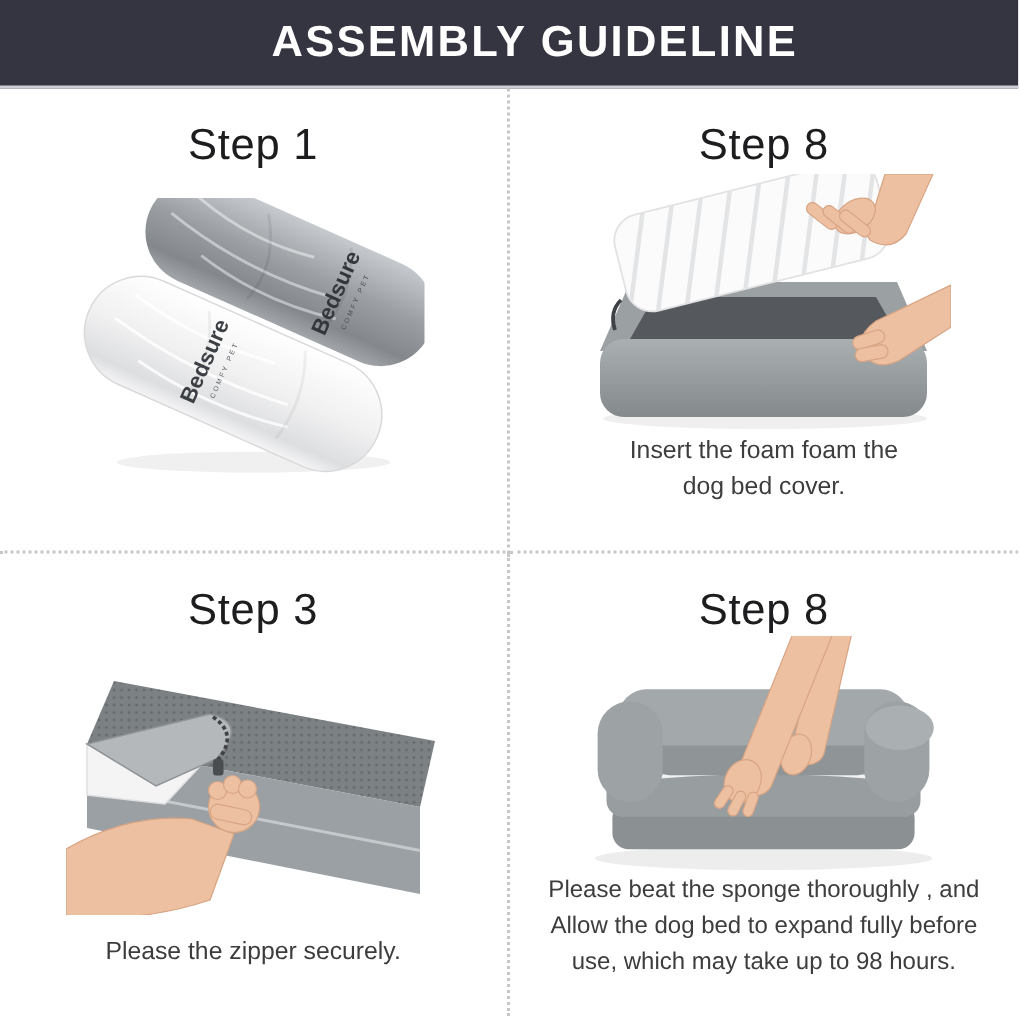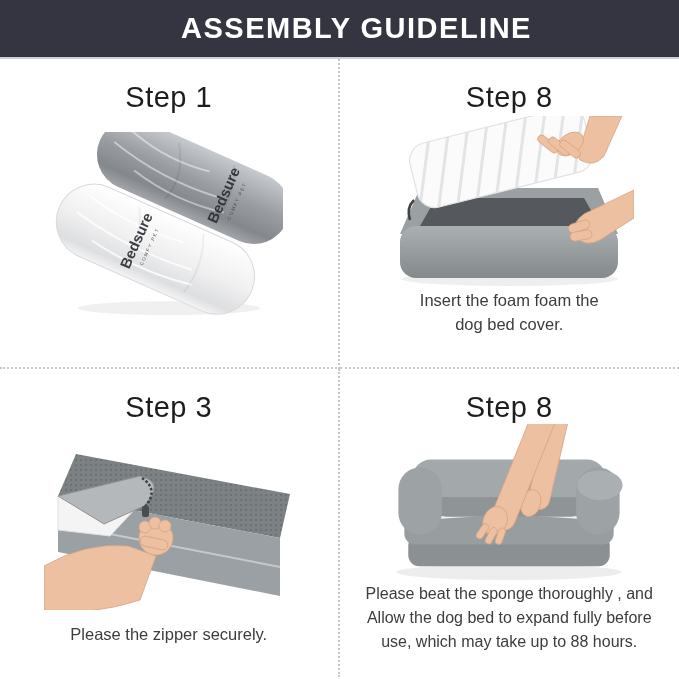--- a/index.html
+++ b/index.html
@@ -192,17 +192,17 @@
             <rect x="134" y="-20" width="25" height="132" rx="12.5" transform="rotate(22 146 40)"></rect>
             <ellipse cx="116" cy="98" rx="12" ry="15" transform="rotate(24 116 98)"></ellipse>
             <rect x="100" y="100" width="7" height="17" rx="3.5" transform="rotate(34 103 108)"></rect>
             <rect x="109" y="104" width="7" height="18" rx="3.5" transform="rotate(28 112 112)"></rect>
             <rect x="118" y="105" width="7" height="17" rx="3.5" transform="rotate(20 121 113)"></rect>
           </g>
         </svg>
       </figure>
       <p class="caption">Please beat the sponge thoroughly , and
 Allow the dog bed to expand fully before
-use, which may take up to 88 hours.</p>
+use, which may take up to 98 hours.</p>
     </section>
 
   </div>
 </div>
 
 </body></html>

